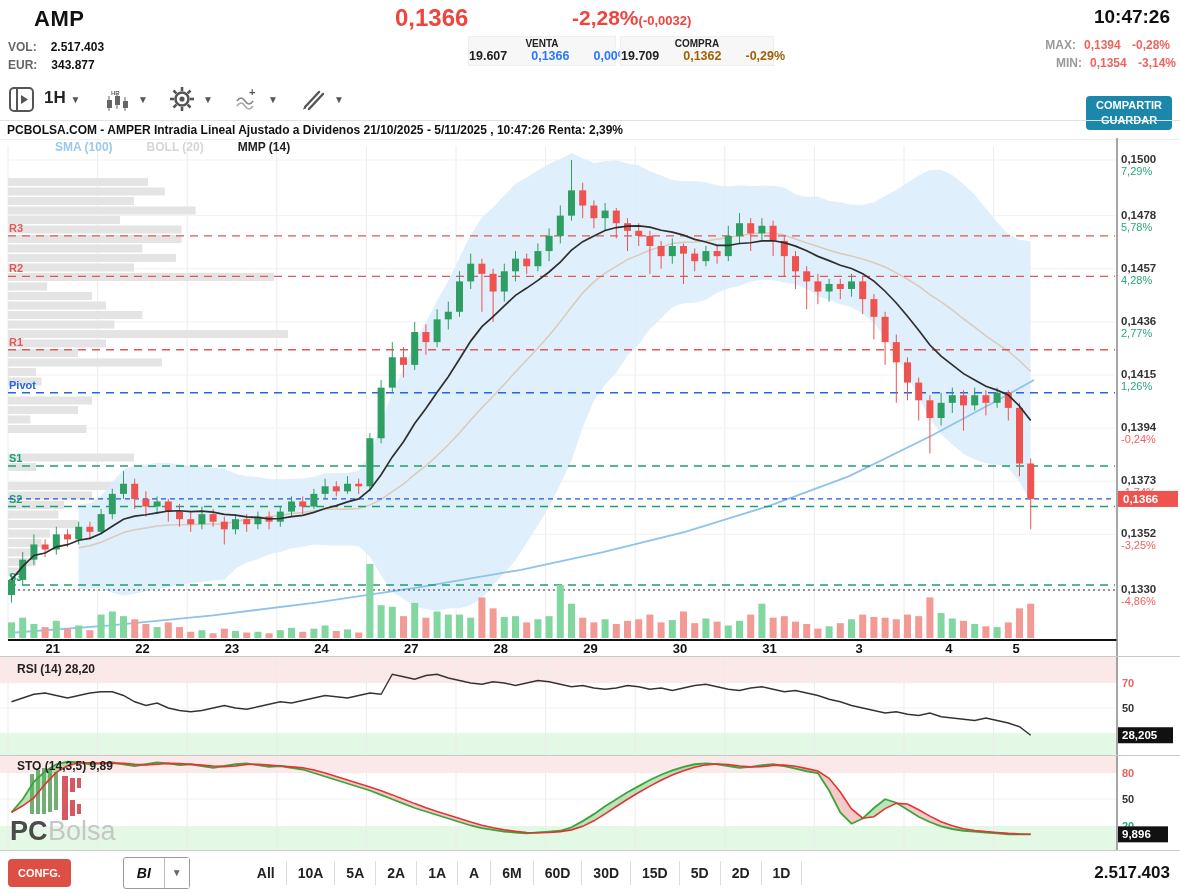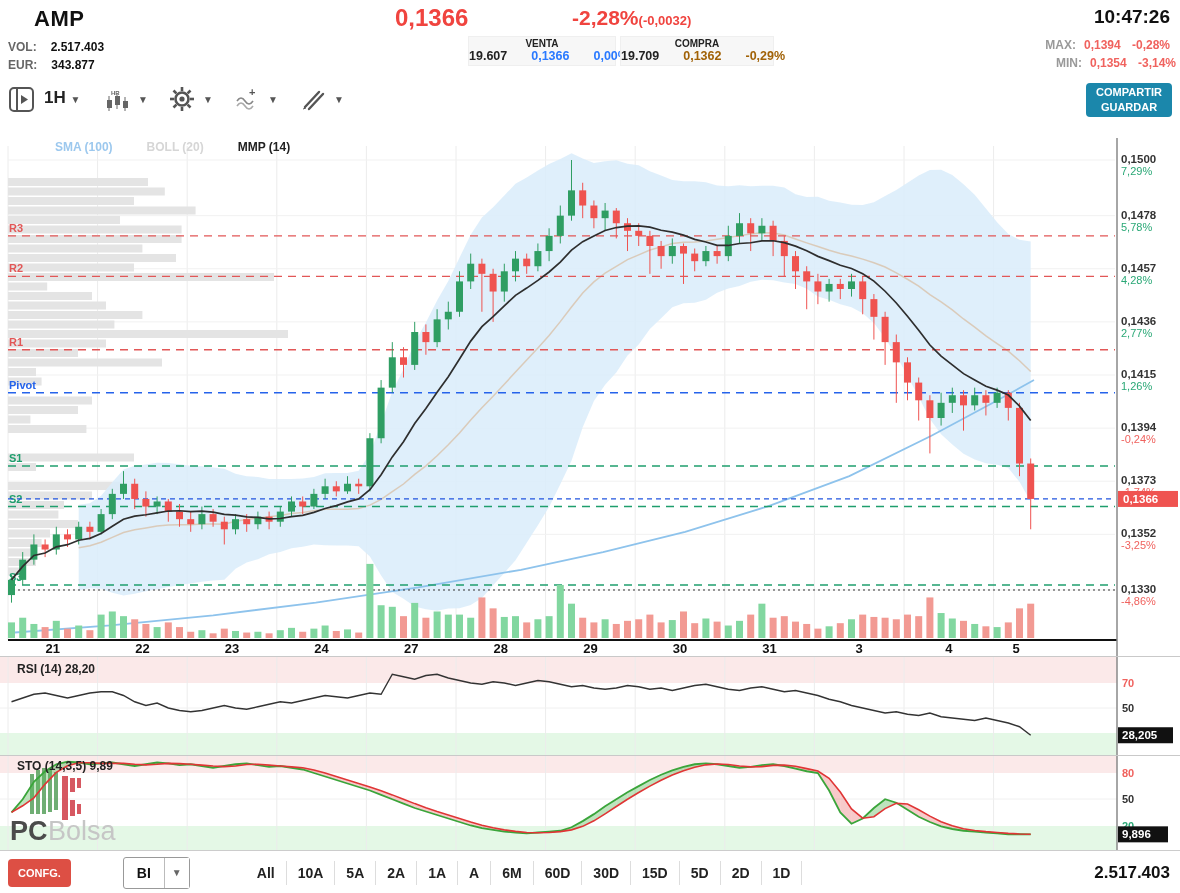--- a/index.html
+++ b/index.html
@@ -19,37 +19,37 @@
   .blue{color:#2979ff}.red{color:#a16207}.dark{color:#222}
   .mm{position:absolute;font-size:12px;font-weight:bold;}
   .mm .lab{color:#999;display:inline-block;width:34px;text-align:right;margin-right:8px;}
   .mm .v{color:#f0625e;display:inline-block;width:48px;}
   .mm .p{color:#f0625e;}
   
   .toolbar{position:absolute;left:0;top:80px;width:1180px;height:40px;background:#fff;}
   .tico{position:absolute;top:6px;cursor:pointer;}
   .tf{position:absolute;left:44px;top:8px;font-size:17px;font-weight:bold;color:#222;cursor:pointer;}
   .caret{font-size:10px;color:#555;}
-  .share-btn{position:absolute;right:8px;top:3px;width:86px;height:34px;background:#1b87ab;border-radius:4px;
+  .share-btn{position:absolute;right:8px;top:16px;width:86px;height:34px;background:#1b87ab;border-radius:4px;
     color:#fff;font-size:11px;font-weight:bold;text-align:center;line-height:15px;padding-top:2px;box-sizing:border-box;cursor:pointer;}
   
   .titlebar{position:absolute;left:0;top:120px;width:1180px;height:18px;border-top:1px solid #e2e2e2;border-bottom:1px solid #eee;}
   .titlebar span{position:absolute;left:7px;top:2px;font-size:12px;font-weight:bold;color:#111;white-space:nowrap;}
   
   #mainChart{position:absolute;left:0;top:138px;}
   #legend{position:absolute;left:55px;top:140px;font-size:12px;font-weight:bold;}
   #legend span{margin-right:34px;}
   #rsiPane{position:absolute;left:0;top:656px;border-top:1px solid #c9c9c9;}
   #stoPane{position:absolute;left:0;top:755px;border-top:1px solid #c9c9c9;}
   
   .bottombar{position:absolute;left:0;top:850px;width:1180px;height:43px;border-top:1px solid #ccc;background:#fff;
     display:flex;align-items:center;gap:42px;}
   .confg{margin-left:8px;background:#dd4f44;color:#fff;font-size:11px;font-weight:bold;border-radius:4px;
     padding:8px 10px;cursor:pointer;}
-  .bisel{margin-left:10px;display:flex;border:1px solid #999;border-radius:3px;height:30px;cursor:pointer;}
+  .bisel{margin-left:10px;display:flex;border:1px solid #999;border-radius:3px;height:30px;cursor:pointer;font-style:italic;}
   .bisel .v{width:40px;text-align:center;line-height:30px;font-size:14px;font-weight:bold;color:#111;}
   .bisel .c{width:24px;text-align:center;line-height:30px;font-size:10px;color:#666;border-left:1px solid #bbb;background:#fff;}
   .ranges{display:flex;margin-left:14px;}
   .ranges div{padding:4px 11px;font-size:14px;font-weight:bold;color:#222;border-right:1px solid #ddd;cursor:pointer;}
   .totvol{margin-left:auto;margin-right:10px;font-size:17px;font-weight:bold;color:#111;}
   svg{font-family:"Liberation Sans",sans-serif;display:block;}
 </style>
 </head>
 <body>
 
@@ -149,20 +149,23 @@
           <line x1="3" y1="22" x2="6" y2="21" stroke="#555"></line>
         </svg>
     </span>
     <span class="caret tico" style="left:334px;top:14px;">▼</span>
     <div class="share-btn">
       <div>COMPARTIR</div>
       <div>GUARDAR</div>
     </div>
   </div>
 
+  <div class="titlebar">
+    <span>PCBOLSA.COM - AMPER Intradia Lineal Ajustado a Dividenos 21/10/2025 - 5/11/2025 , 10:47:26 Renta: 2,39%</span>
+  </div>
 
   <svg id="mainChart" width="1180" height="518">
       <g>
         <line x1="8" y1="8" x2="8" y2="502" stroke="#ececec"></line>
         <line x1="97.6" y1="8" x2="97.6" y2="502" stroke="#ececec"></line>
         <line x1="187.2" y1="8" x2="187.2" y2="502" stroke="#ececec"></line>
         <line x1="276.79999999999995" y1="8" x2="276.79999999999995" y2="502" stroke="#ececec"></line>
         <line x1="366.4" y1="8" x2="366.4" y2="502" stroke="#ececec"></line>
         <line x1="456" y1="8" x2="456" y2="502" stroke="#ececec"></line>
         <line x1="545.5999999999999" y1="8" x2="545.5999999999999" y2="502" stroke="#ececec"></line>

